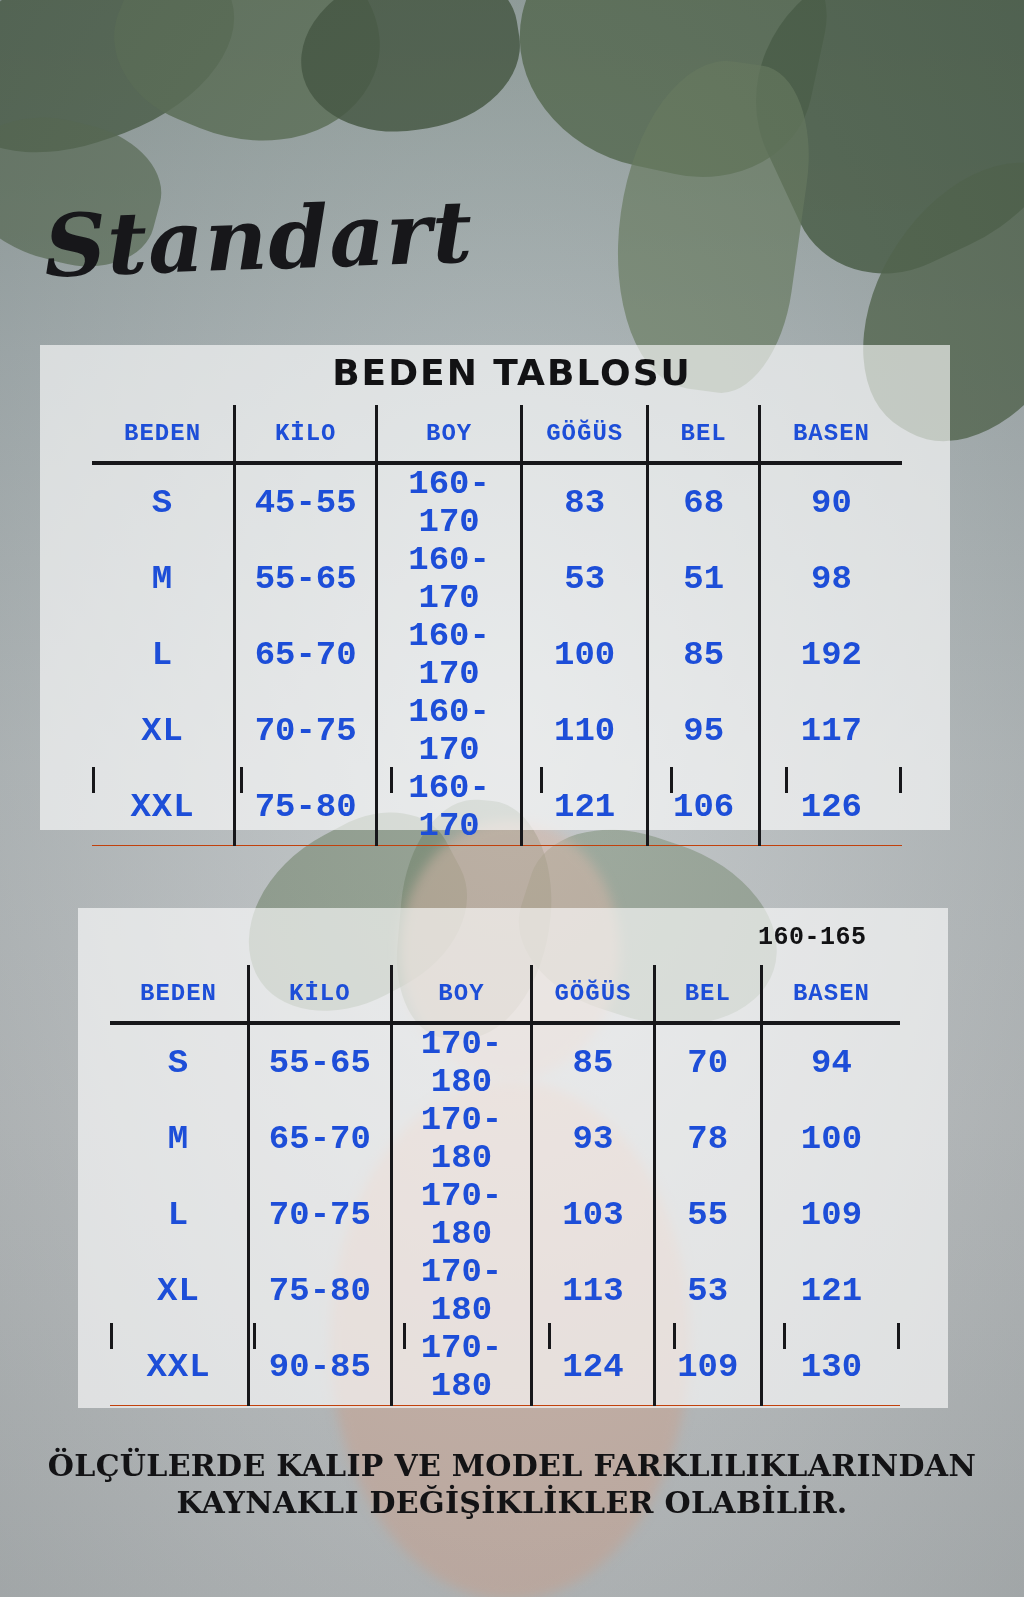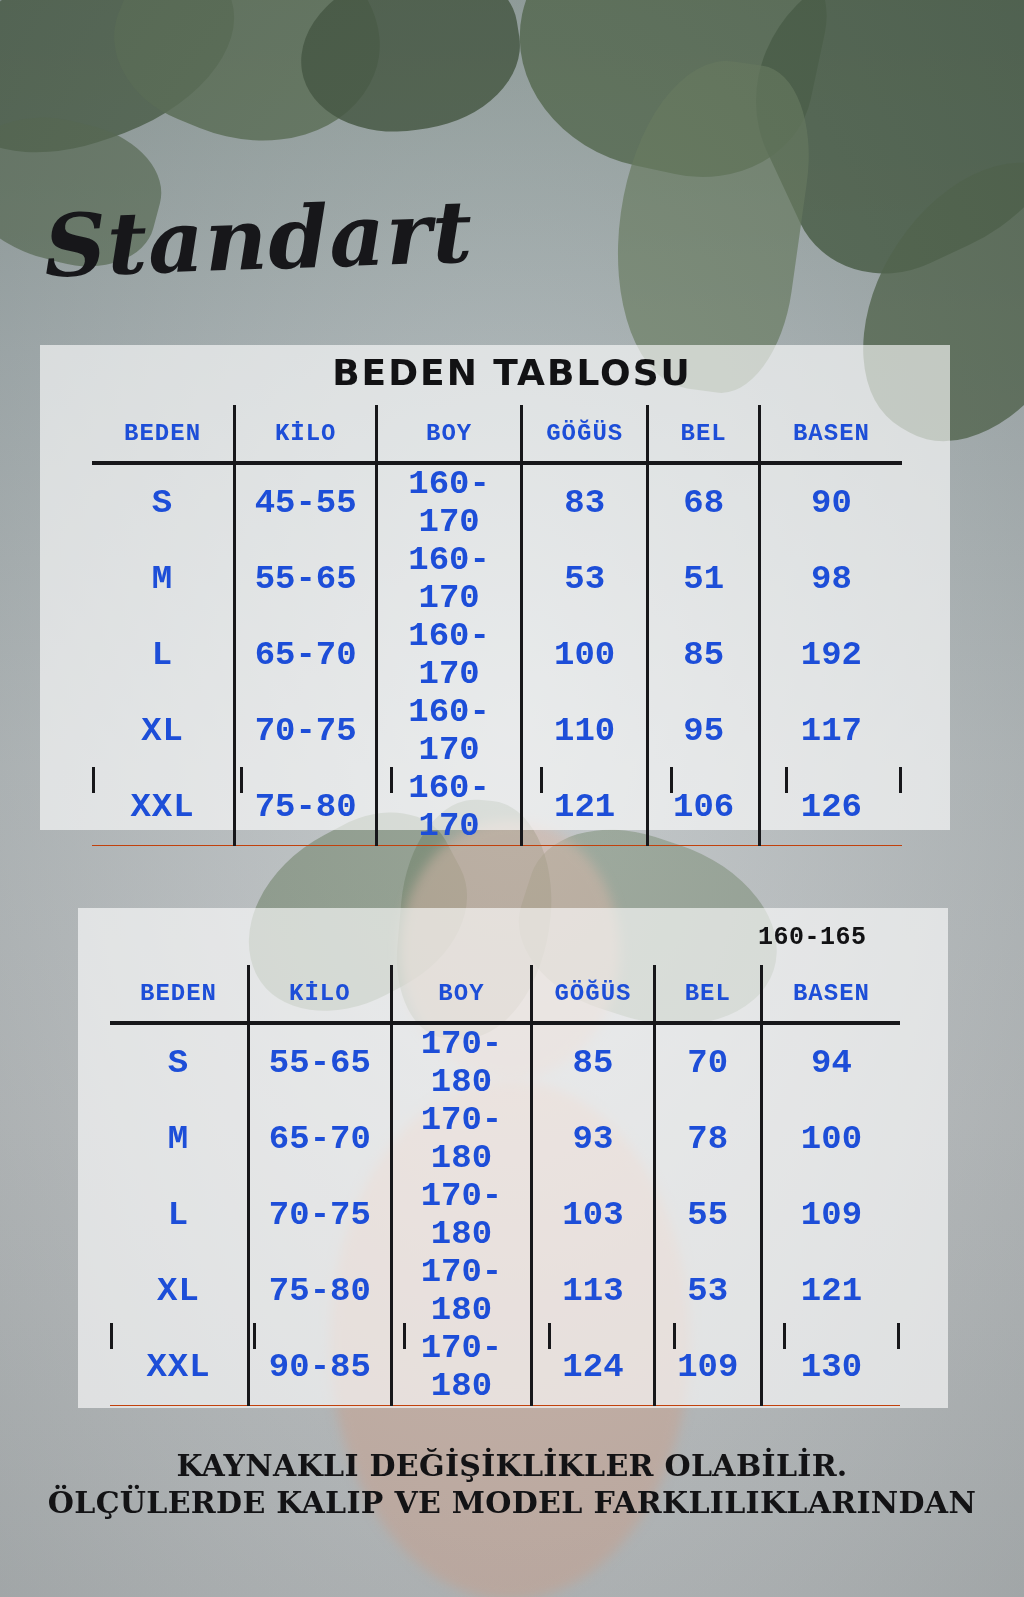--- a/index.html
+++ b/index.html
@@ -312,17 +312,17 @@
     <span style="left:0px"></span>
     <span style="left:143px"></span>
     <span style="left:293px"></span>
     <span style="left:438px"></span>
     <span style="left:563px"></span>
     <span style="left:673px"></span>
     <span style="left:787px"></span>
   </div>
 
   <div class="footer">
+    <div>ÖLÇÜLERDE KALIP VE MODEL FARKLILIKLARINDAN</div>
     <div>KAYNAKLI DEĞİŞİKLİKLER OLABİLİR.</div>
-    <div>ÖLÇÜLERDE KALIP VE MODEL FARKLILIKLARINDAN</div>
   </div>
 
 </div>
 
 </body></html>

